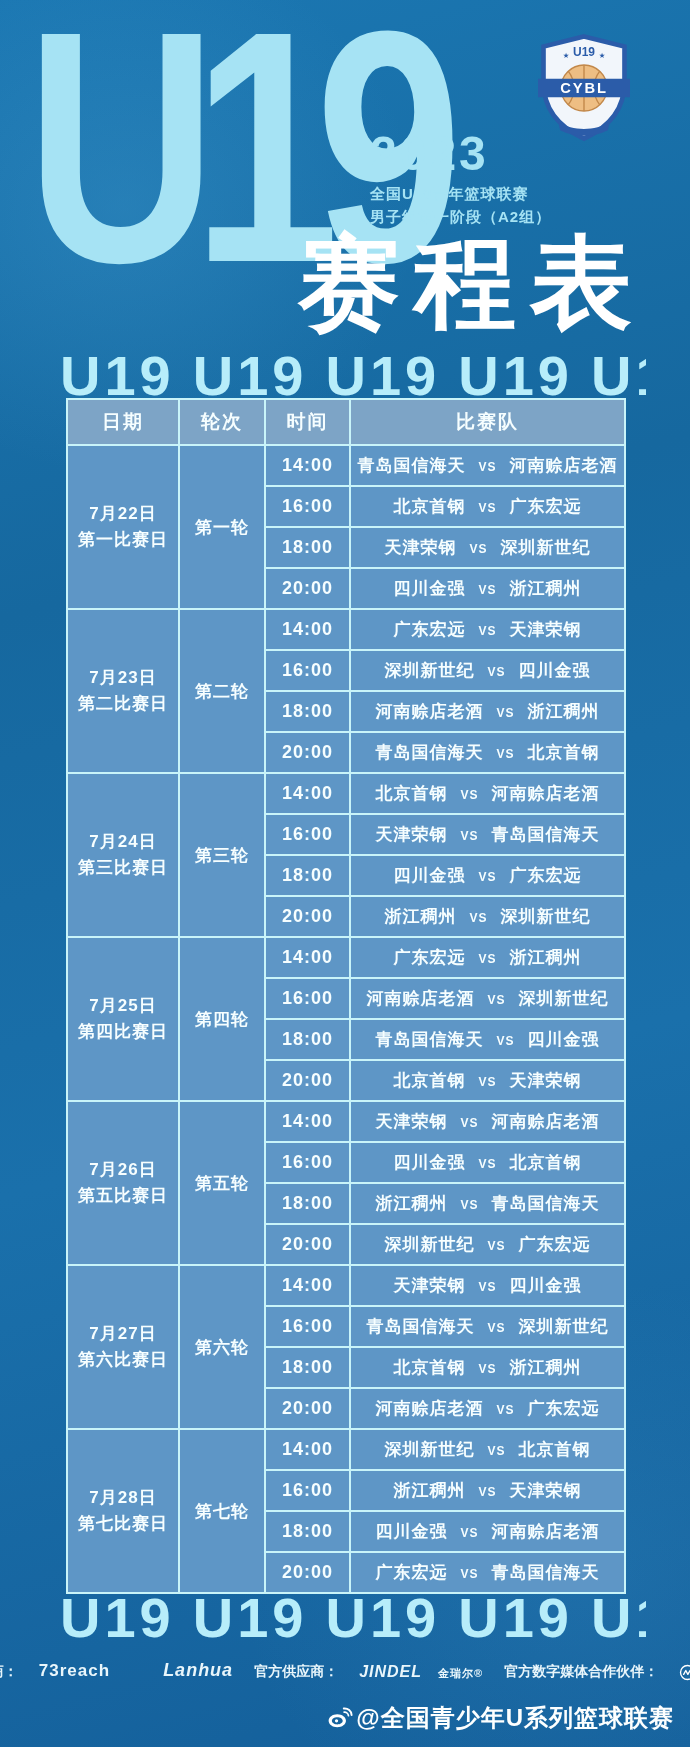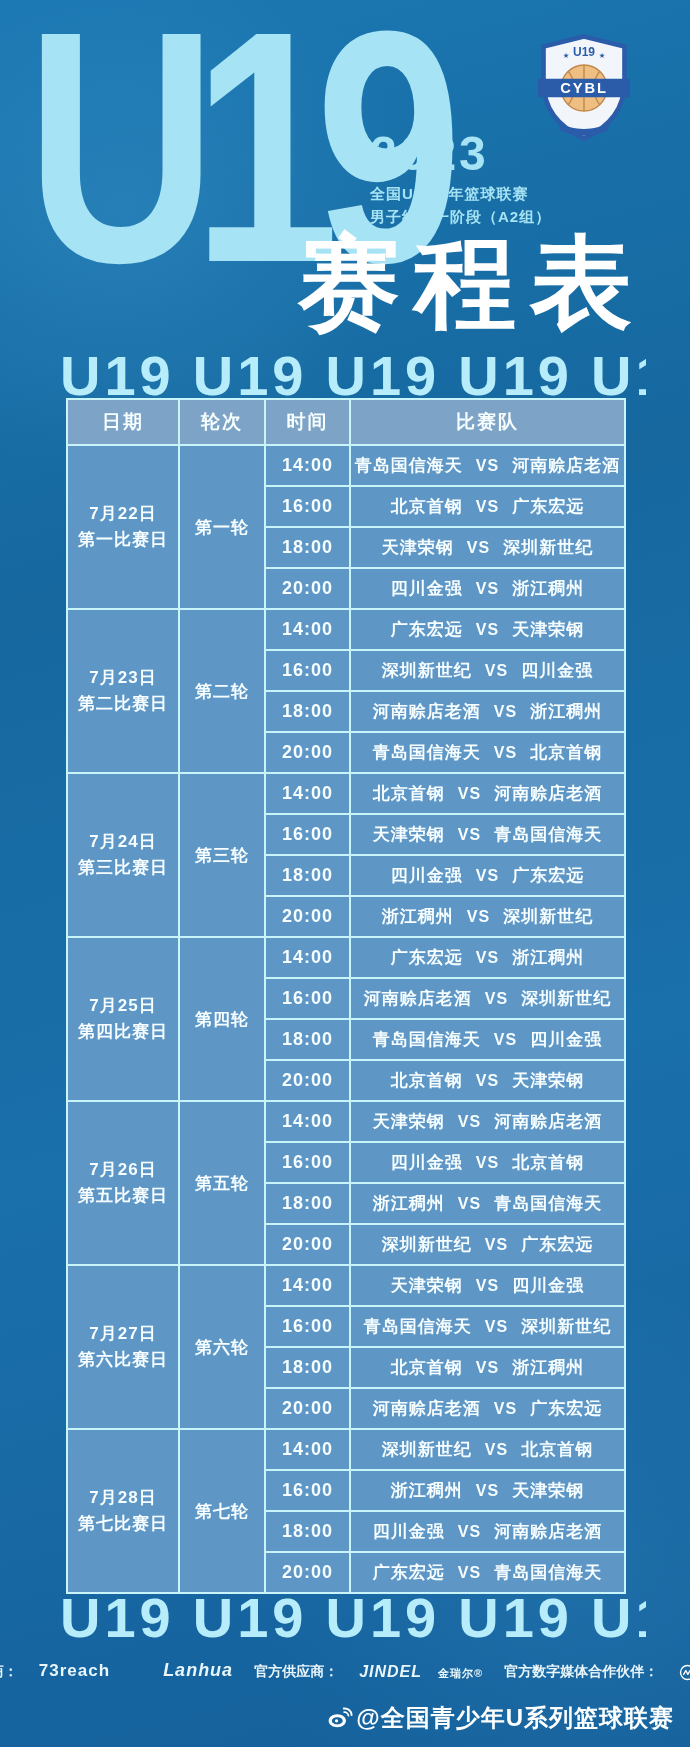--- a/index.html
+++ b/index.html
@@ -49,21 +49,21 @@
     padding:0;
   }
   .schedule th{background:#7da4c6;height:44px;font-size:19px;font-weight:bold;letter-spacing:2px;}
   .schedule td{background:#5e96c6;}
   .schedule tbody tr{height:41px;}
   .col-date{width:112px;} .col-round{width:86px;} .col-time{width:85px;} .col-match{width:275px;}
   .date-cell div{font-size:17px;line-height:1.55;font-weight:bold;letter-spacing:1px;}
   .round-cell{font-size:17px;font-weight:bold;letter-spacing:1px;}
   .time-cell{font-size:18px;font-weight:bold;letter-spacing:1px;}
   .match-cell{font-size:17px;font-weight:bold;letter-spacing:1px;}
-  .match-cell .vs{margin:0 13px;font-size:16px;}
+  .match-cell .vs{margin:0 13px;font-size:12px;}
   
   .sponsors{
     position:absolute;left:0;top:1660px;width:100%;
     display:flex;justify-content:center;align-items:flex-end;gap:21px;
     color:#e9f6fb;font-size:14px;font-weight:bold;white-space:nowrap;
   }
   .logo-73{font-size:17px;letter-spacing:1px;}
   .logo-lanhua{font-style:italic;font-size:18px;letter-spacing:1px;margin-left:32px;}
   .logo-jindel{font-style:italic;font-size:16px;letter-spacing:1px;}
   .jindel-cn{font-size:11px;margin-left:16px;font-style:normal;}

